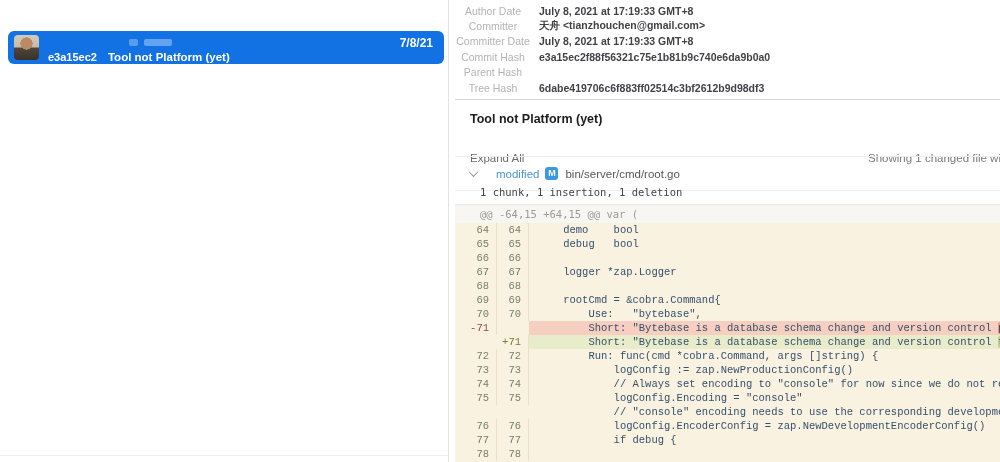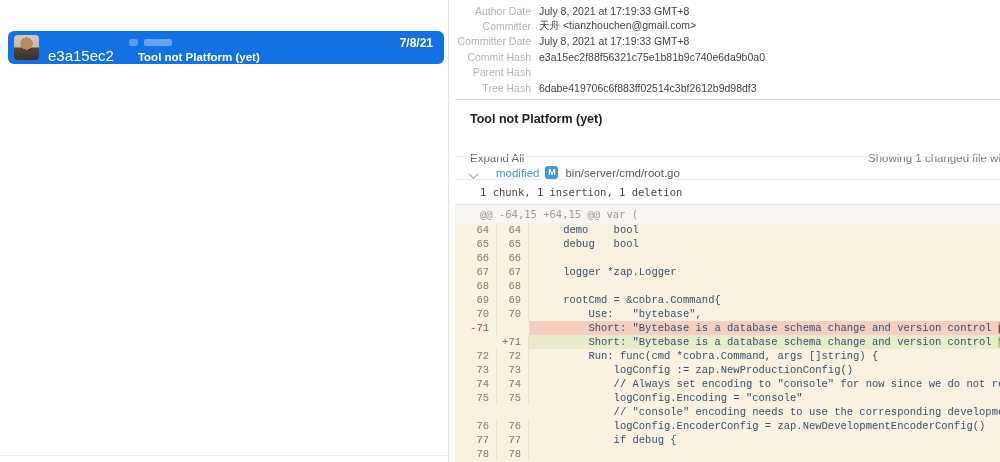--- a/index.html
+++ b/index.html
@@ -17,42 +17,42 @@
   .commit-row { position:absolute; left:8px; top:31px; width:436px; height:33px;
           background:#1271e3; border-radius:6px; }
   .avatar { position:absolute; left:6px; top:4px; width:25px; height:25px; border-radius:4px;
           background:
             radial-gradient(circle at 50% 34%, #b98a63 0 29%, rgba(0,0,0,0) 30%),
             linear-gradient(180deg,#d2cabc 0%, #c6bba9 48%, #51453a 52%, #39312a 100%); }
   .blur-chip { position:absolute; border-radius:2px; }
   .blur1 { left:121px; top:8px; width:9px; height:7px; background:rgba(255,255,255,.30); }
   .blur2 { left:136px; top:8px; width:28px; height:7px; background:rgba(170,204,255,.55); }
   .commit-line { position:absolute; left:40px; top:16px; white-space:nowrap; }
-  .commit-hash { color:#fff; font-size:15px; font-weight:normal; margin-right:24px; }
+  .commit-hash { color:#fff; font-size:11px; font-weight:bold; margin-right:11px; }
   .commit-msg  { color:#fff; font-size:11.5px; font-weight:bold; }
   .commit-date { position:absolute; right:11px; top:5px; color:#fff; font-size:12px; font-weight:bold; }
   .left-bottom-line { position:absolute; left:0; top:455px; width:448px; height:1px; background:#efeff1; }
 
   
   .right { position:absolute; left:455px; top:0; width:545px; height:462px;
            background:#fff; overflow:hidden; }
   .meta { position:absolute; left:0; top:0; width:545px; height:100px;
           border-bottom:1px solid #d7d7db; padding-top:3px; }
   .meta-row { display:flex; height:15.4px; align-items:center; font-size:10.5px; }
-  .meta-label { width:76px; text-align:right; color:#b3b3b8; flex:none; }
-  .meta-value { margin-left:8px; color:#424247; white-space:nowrap; }
+  .meta-label { width:76px; text-align:center; color:#b3b3b8; flex:none; }
+  .meta-value { margin-left:8px; color:#424247; white-space:nowrap;font-weight:bold; }
 
   .title { position:absolute; left:15px; top:112px; font-size:12.5px; font-weight:bold; color:#1d1d20; }
   .subrow { position:absolute; left:0; top:144px; width:545px; height:16px;margin-top:8px; }
   .expand { position:absolute; left:15px; top:0; font-size:11.5px; color:#6b6b70; cursor:default; }
   .summary { position:absolute; left:413px; top:0; font-size:11.5px; color:#7a7a7f; white-space:nowrap; }
 
-  .filerow { position:absolute; left:0; top:156px; width:545px; height:24px;
+  .filerow { position:absolute; left:0; top:156px; width:545px; height:35px;
              border-top:1px solid #ededf0; border-bottom:1px solid #ededf0;
-             display:flex; align-items:flex-end; padding-left:15px; }
+             display:flex; align-items:center; padding-left:15px; }
   .chev { width:7px; height:7px; border-right:1.6px solid #96969c; border-bottom:1.6px solid #96969c;
           transform:rotate(45deg) translate(-1px,-1px); margin-right:19px; flex:none; }
   .status { color:#4a93d6; font-size:11.5px; margin-right:6px; }
   .badge { width:13px; height:13px; background:#3d97e2; border-radius:3px; color:#fff;
            font-size:9px; font-weight:bold; text-align:center; line-height:13px; margin-right:7px; flex:none; }
   .path { color:#57575c; font-size:11.5px; }
 
   .stats { position:absolute; left:25px; top:186px; font-family:"DejaVu Sans Mono", monospace;
            font-size:10.5px; color:#45454a; }
   .hunk { position:absolute; left:0; top:204px; width:545px; height:19px; background:#f7f6f2;

